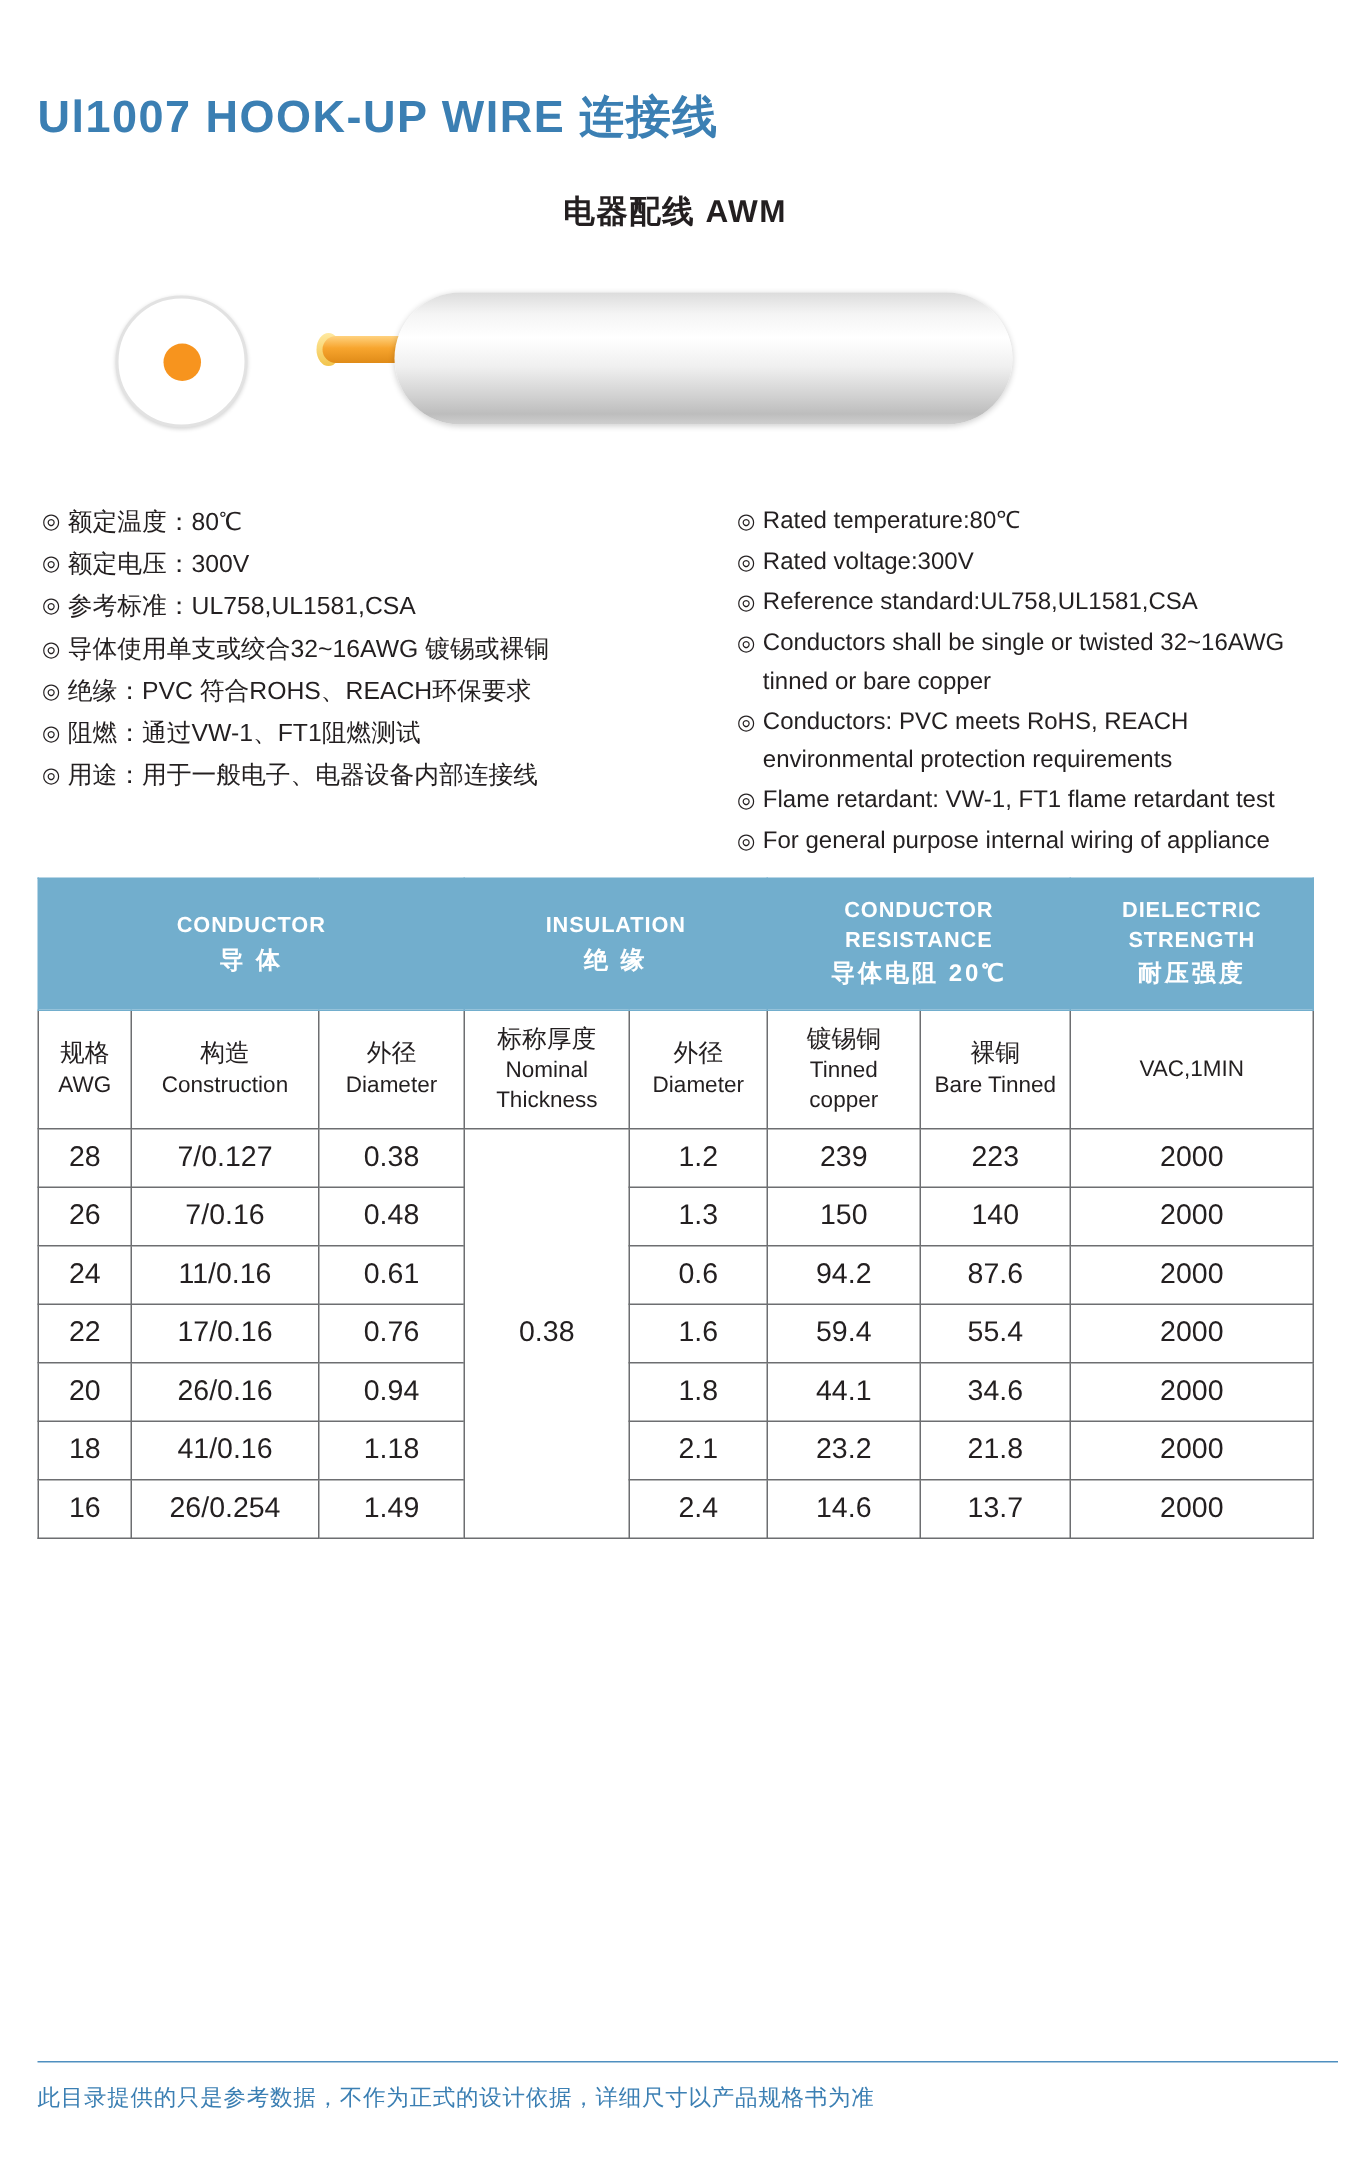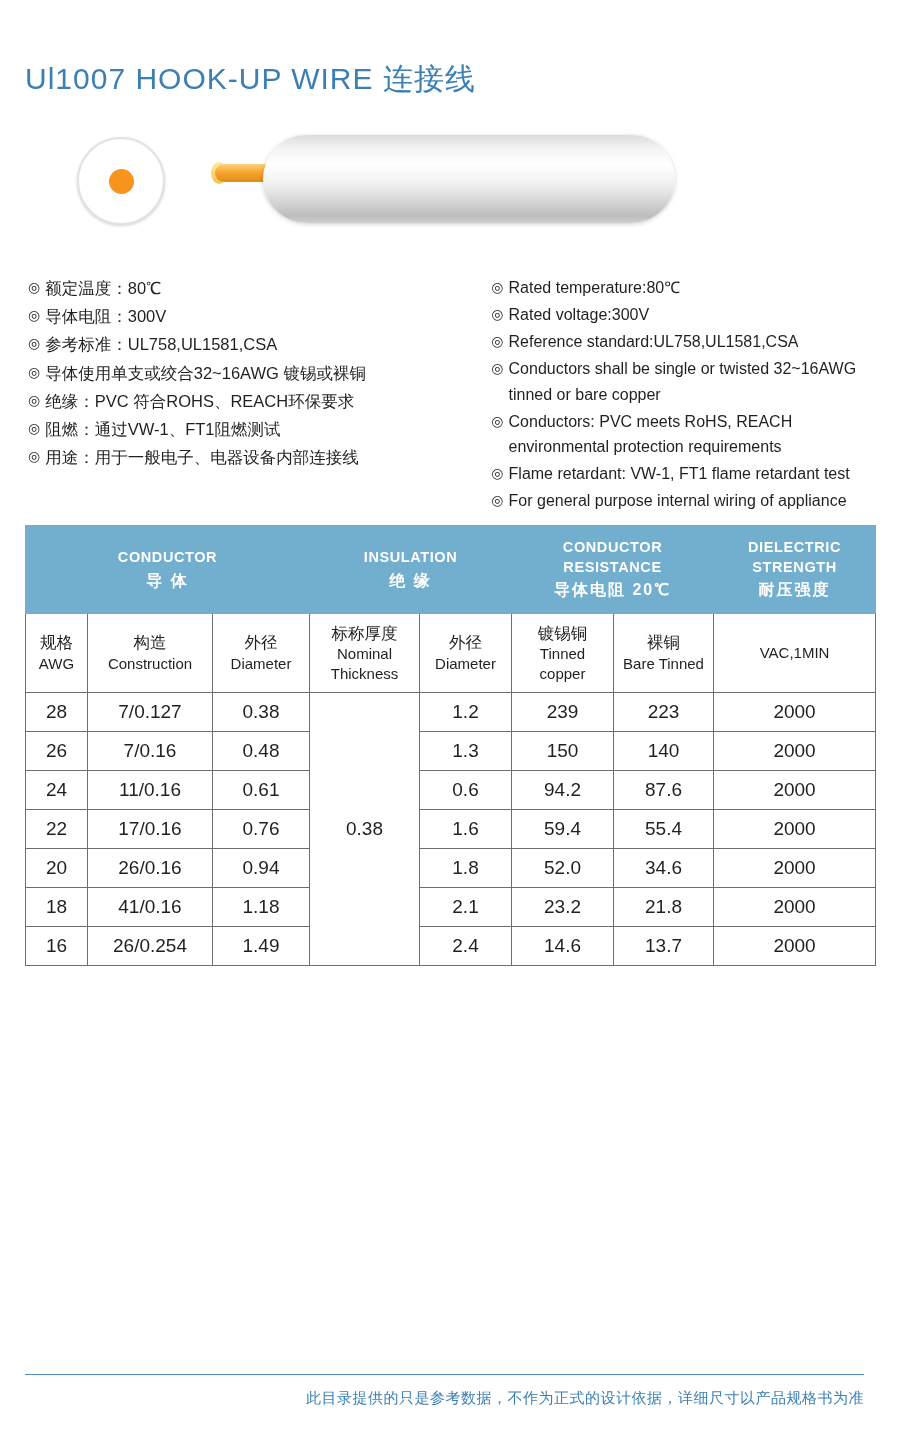--- a/index.html
+++ b/index.html
@@ -21,21 +21,21 @@
     height: 1444px;
     box-sizing: border-box;
     padding: 0 25px;
   }
 
   
   .main-title {
     margin: 0;
     padding-top: 62px;
     font-size: 30px;
-    font-weight: normal;
+    font-weight: bold;
     letter-spacing: 1px;
     color: #3b7fb3;
     line-height: 1.1;
   }
   .main-title .cn {
     color: #3b7fb3;
   }
   .sub-title {
     margin: 0;
     padding-top: 32px;
@@ -199,23 +199,22 @@
   .col-thick { width: 110px; }
   .col-diam2 { width: 92px; }
   .col-tinned { width: 102px; }
   .col-bare { width: 100px; }
   .col-vac { width: 162px; }
 
   
   .footer {
     position: absolute;
     left: 25px;
-    right: 36px;
+    right: 8px;
     bottom: 36px;
-    text-align: right;
   }
   .footer-rule {
     border-top: 1px solid #4f8fc0;
     margin-bottom: 14px;
   }
   .footer-note {
     font-size: 15px;
     color: #3b7fb3;
     letter-spacing: 0.5px;
   }
@@ -223,39 +222,40 @@
 </head>
 <body>
 
 <div class="page">
 
   <h1 class="main-title">
     <span>Ul1007 HOOK-UP WIRE</span>
     <span class="cn">连接线</span>
   </h1>
 
+  <h2 class="sub-title">电器配线  AWM</h2>
 
   <div class="illustration">
     <div class="cross-section">
       <div class="core"></div>
     </div>
     <div class="wire-tip-cap"></div>
     <div class="wire-tip"></div>
     <div class="wire-body"></div>
   </div>
 
   <div class="specs">
     <div class="specs-col cn">
       <div class="spec-item">
         <span class="spec-bullet">◎</span>
         <span class="spec-text">额定温度：80℃</span>
       </div>
       <div class="spec-item">
         <span class="spec-bullet">◎</span>
-        <span class="spec-text">导体电阻：300V</span>
+        <span class="spec-text">额定电压：300V</span>
       </div>
       <div class="spec-item">
         <span class="spec-bullet">◎</span>
         <span class="spec-text">参考标准：UL758,UL1581,CSA</span>
       </div>
       <div class="spec-item">
         <span class="spec-bullet">◎</span>
         <span class="spec-text">导体使用单支或绞合32~16AWG 镀锡或裸铜</span>
       </div>
       <div class="spec-item">
@@ -406,21 +406,21 @@
           <td>1.6</td>
           <td>59.4</td>
           <td>55.4</td>
           <td>2000</td>
         </tr>
         <tr>
           <td>20</td>
           <td>26/0.16</td>
           <td>0.94</td>
           <td>1.8</td>
-          <td>52.0</td>
+          <td>44.1</td>
           <td>34.6</td>
           <td>2000</td>
         </tr>
         <tr>
           <td>18</td>
           <td>41/0.16</td>
           <td>1.18</td>
           <td>2.1</td>
           <td>23.2</td>
           <td>21.8</td>

